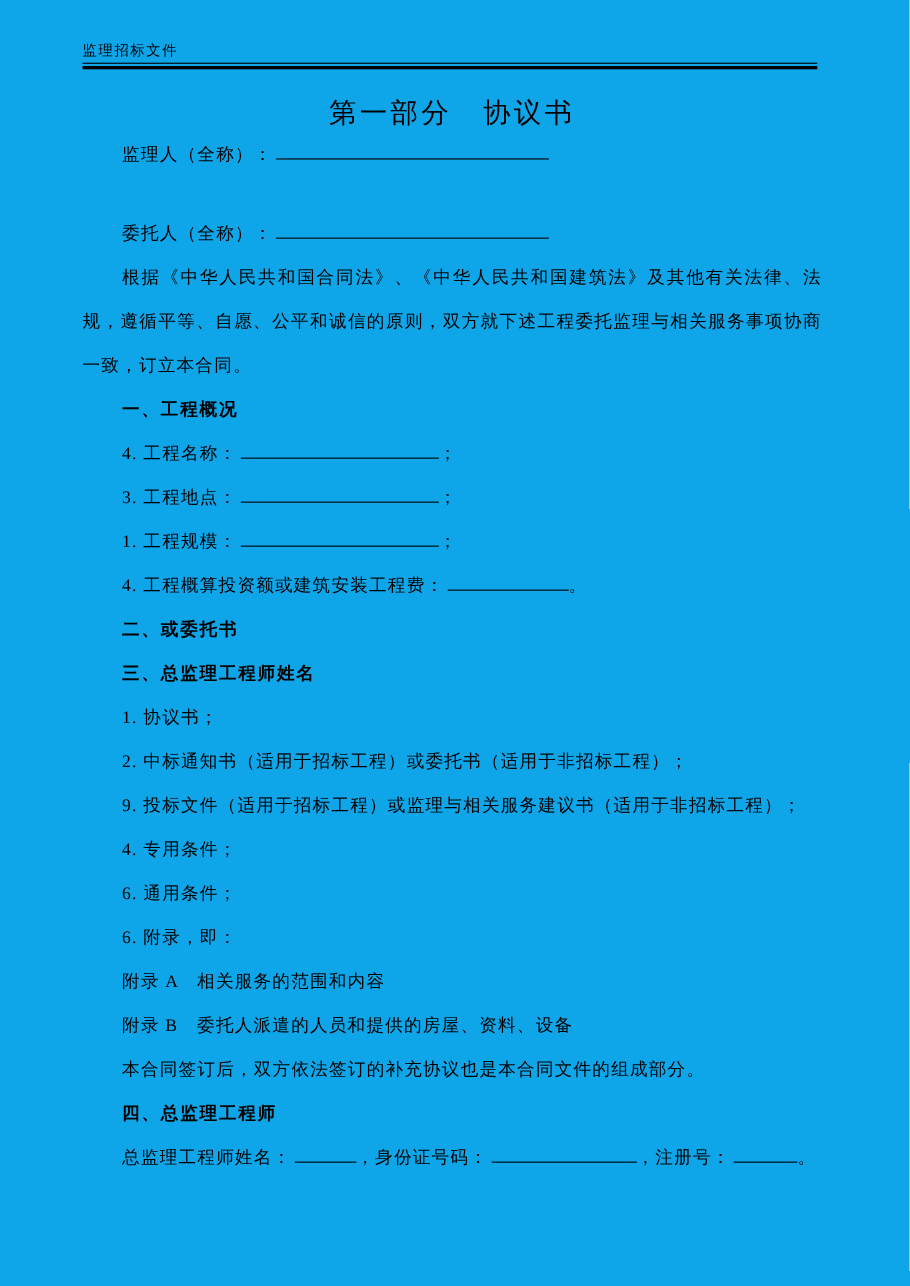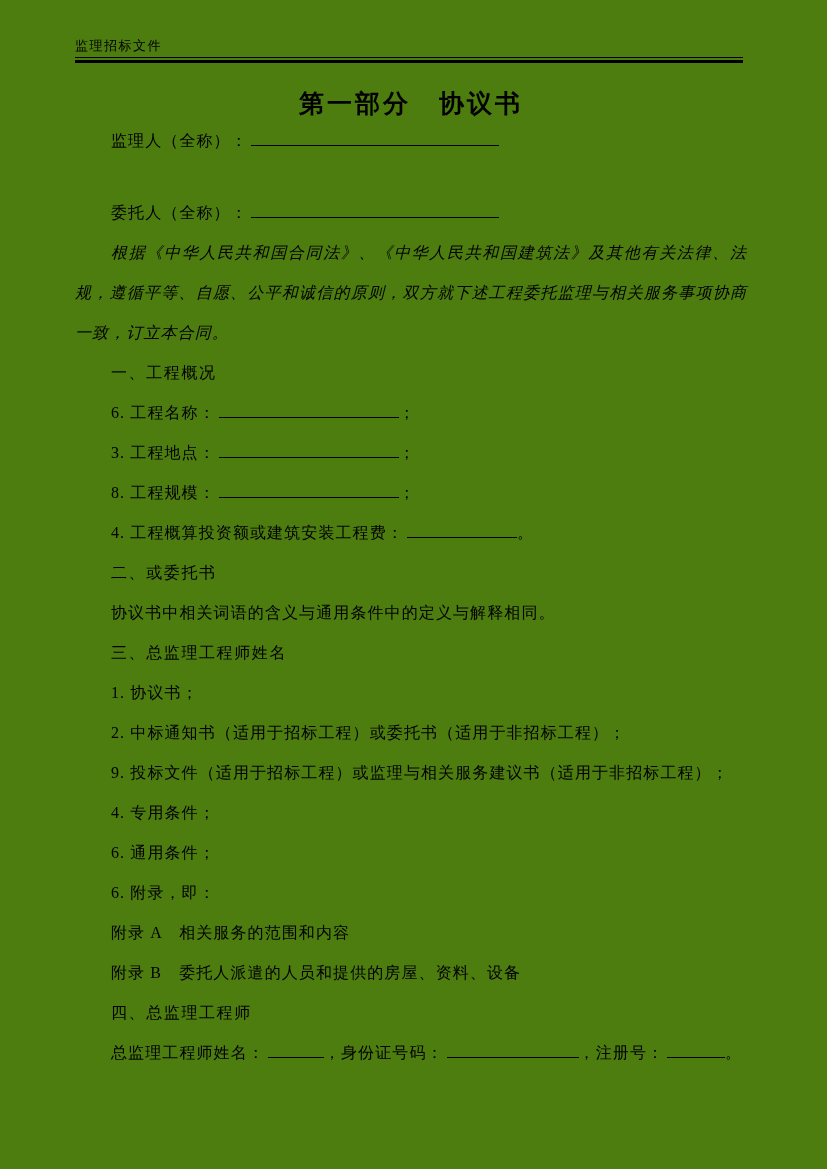--- a/index.html
+++ b/index.html
@@ -4,21 +4,21 @@
 <style>
   html, body {
     margin: 0;
     padding: 0;
     background: #ffffff;
   }
   .page {
     position: relative;
     width: 827px;
     height: 1169px;
-    background: #4d7c0f;
+    background: #0ea5e9;
     color: #000000;
     font-family: "Liberation Serif", "DejaVu Serif", serif;
     overflow: hidden;
     box-sizing: border-box;
   }
   .header {
     margin: 38px 84px 0 75px;
   }
   .header-text {
     font-size: 13px;
@@ -35,44 +35,43 @@
     background: #000;
   }
   .content {
     margin: 0 80px 0 75px;
   }
   .title {
     margin: 24px 0 0 0;
     text-align: center;
     text-indent: 0;
     font-size: 25px;
-    font-weight: 700;
+    font-weight: 400;
     letter-spacing: 3px;
     line-height: 34px;
     font-family: "Liberation Serif", "DejaVu Serif", serif;
   }
   .line, .para {
     margin: 0;
     font-size: 16px;
     line-height: 40px;
     letter-spacing: 1.1px;
     text-indent: 36px;
   }
   .line {
     white-space: nowrap;
   }
   .para {
     text-align: justify;
-    font-style: italic;
   }
   .first-field {
     margin-top: 32px;
   }
   .heading {
-    font-weight: normal;
+    font-weight: bold;
     font-family: "Liberation Sans", "DejaVu Sans", sans-serif;
     letter-spacing: 1.6px;
   }
   .blank {
     display: inline-block;
     border-bottom: 1px solid #000;
     height: 17px;
     margin-left: 3px;
     vertical-align: baseline;
   }
@@ -99,43 +98,43 @@
     <h1 class="title">第一部分　协议书</h1>
 
     <p class="line"><span>监理人（全称）：</span><span class="blank w-party"></span></p>
 
     <p class="line first-field"><span>委托人（全称）：</span><span class="blank w-party"></span></p>
 
     <p class="para">根据《中华人民共和国合同法》、《中华人民共和国建筑法》及其他有关法律、法规，遵循平等、自愿、公平和诚信的原则，双方就下述工程委托监理与相关服务事项协商一致，订立本合同。</p>
 
     <p class="line heading">一、工程概况</p>
 
-    <p class="line"><span>6. 工程名称：</span><span class="blank w-item"></span><span>；</span></p>
+    <p class="line"><span>4. 工程名称：</span><span class="blank w-item"></span><span>；</span></p>
 
     <p class="line"><span>3. 工程地点：</span><span class="blank w-item"></span><span>；</span></p>
 
-    <p class="line"><span>8. 工程规模：</span><span class="blank w-item"></span><span>；</span></p>
+    <p class="line"><span>1. 工程规模：</span><span class="blank w-item"></span><span>；</span></p>
 
     <p class="line"><span>4. 工程概算投资额或建筑安装工程费：</span><span class="blank w-cost"></span><span>。</span></p>
 
     <p class="line heading">二、或委托书</p>
 
-    <p class="line">协议书中相关词语的含义与通用条件中的定义与解释相同。</p>
 
     <p class="line heading">三、总监理工程师姓名</p>
 
     <p class="line">1. 协议书；</p>
     <p class="line">2. 中标通知书（适用于招标工程）或委托书（适用于非招标工程）；</p>
     <p class="line">9. 投标文件（适用于招标工程）或监理与相关服务建议书（适用于非招标工程）；</p>
     <p class="line">4. 专用条件；</p>
     <p class="line">6. 通用条件；</p>
     <p class="line">6. 附录，即：</p>
 
     <p class="line">附录 A　相关服务的范围和内容</p>
     <p class="line">附录 B　委托人派遣的人员和提供的房屋、资料、设备</p>
 
+    <p class="line">本合同签订后，双方依法签订的补充协议也是本合同文件的组成部分。</p>
 
     <p class="line heading">四、总监理工程师</p>
 
     <p class="line"><span>总监理工程师姓名：</span><span class="blank w-name"></span><span>，身份证号码：</span><span class="blank w-id"></span><span>，注册号：</span><span class="blank w-reg"></span><span>。</span></p>
 
   </div>
 </div>
 
 </body></html>

